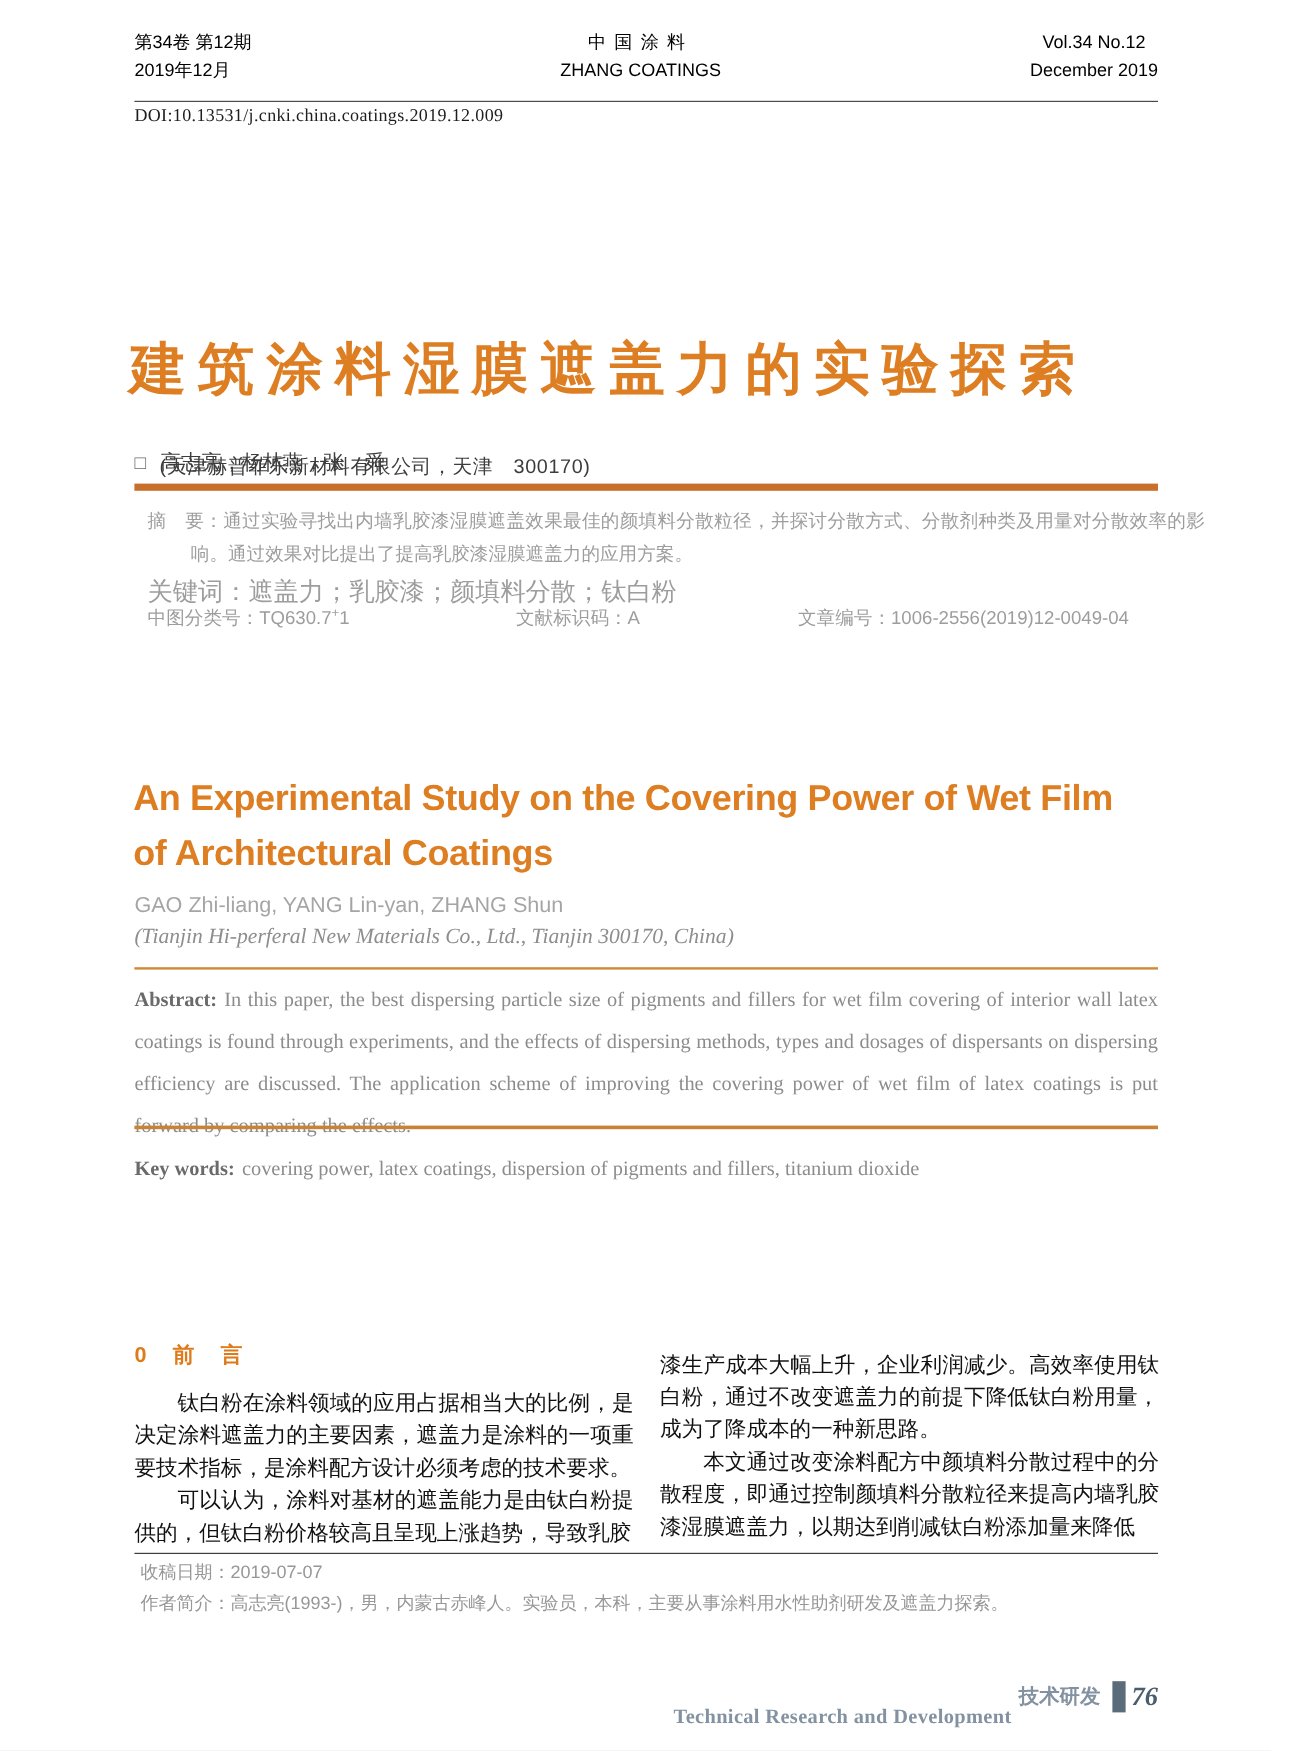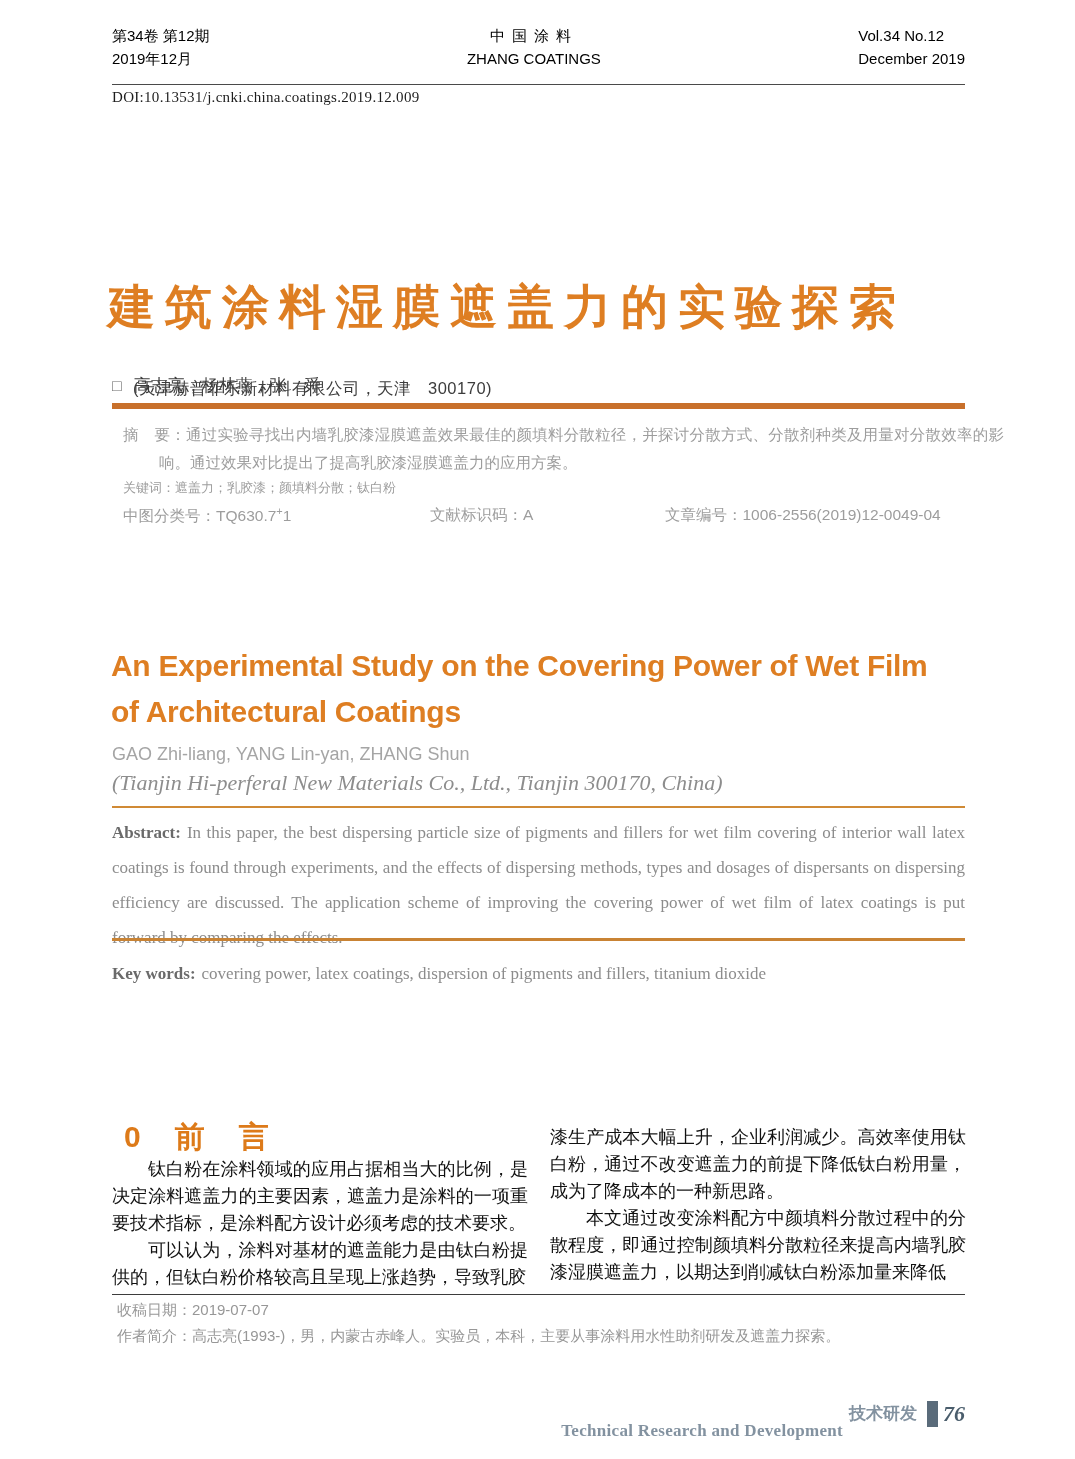--- a/index.html
+++ b/index.html
@@ -13,21 +13,21 @@
   }
   
   .header-row{
     position:absolute;top:24px;left:112px;width:853px;
     display:flex;justify-content:space-between;align-items:flex-start;
     color:#000000;font-size:15px;line-height:23px;
   }
   .header-left{text-align:left;}
   .header-center{text-align:center;}
   .header-center .cn{letter-spacing:7px;}
-  .header-right{text-align:left;}
+  .header-right{text-align:center;}
   .header-rule{position:absolute;top:84px;left:112px;width:853px;border-top:1.5px solid #4a4a4a;}
   .doi{
     position:absolute;top:89px;left:112px;
     font-family:"Liberation Serif", serif;font-size:15px;color:#1d1d1d;letter-spacing:0.3px;
   }
   
   .cn-title{
     position:absolute;top:276px;left:108px;width:900px;
     color:#de7e22;font-size:47px;font-weight:bold;letter-spacing:10px;
     font-family:"Liberation Sans", sans-serif;
@@ -43,55 +43,55 @@
   }
   .bar-thick{position:absolute;top:403px;left:112px;width:853px;height:6px;background:#c8702b;}
   
   .abs-cn{
     position:absolute;top:421px;left:123px;width:845px;
     color:#9d9d9d;font-size:15.5px;line-height:27.5px;
     padding-left:36px;text-indent:-36px;text-align:justify;
   }
   .kw-cn{
     position:absolute;top:479px;left:123px;
-    color:#9d9d9d;font-size:13px;
+    color:#9d9d9d;font-size:21px;
   }
   .clc-row{
     position:absolute;top:505px;left:123px;width:845px;height:24px;
     color:#9d9d9d;font-size:15.5px;
   }
   .clc-row .seg1{position:absolute;left:0;}
   .clc-row .seg2{position:absolute;left:307px;}
   .clc-row .seg3{position:absolute;left:542px;}
   .clc-row sup{font-size:11px;}
   
   .en-title{
     position:absolute;top:643px;left:111px;width:870px;
     color:#de7e22;font-size:30px;font-weight:bold;line-height:46px;letter-spacing:-0.3px;
     font-family:"Liberation Sans", sans-serif;
   }
   .en-authors{position:absolute;top:744px;left:112px;color:#a5a5a5;font-size:18px;}
   .en-affil{
-    position:absolute;top:770px;left:112px;color:#8d8d8d;font-size:22px;
+    position:absolute;top:770px;left:112px;color:#8d8d8d;font-size:18px;
     font-family:"Liberation Serif", serif;font-style:italic;
   }
   .rule-orange-1{position:absolute;top:806px;left:112px;width:853px;height:2px;background:#d08a35;}
   .en-abs{
     position:absolute;top:815px;left:112px;width:853px;
     font-family:"Liberation Serif", serif;font-size:17px;line-height:35px;
     color:#8c8c8c;text-align:justify;
   }
   .en-abs p{margin:0;}
   .en-abs .lbl{font-weight:bold;color:#6a6a6a;margin-right:6px;}
   .en-abs .kwline{text-align:left;margin-top:1px;}
   .rule-orange-2{position:absolute;top:938px;left:112px;width:853px;height:3px;background:#c98334;}
   
   .sec-heading{
-    position:absolute;top:1117px;left:124px;
-    color:#dd7a19;font-size:30px;font-weight:bold;letter-spacing:2px;
+    position:absolute;top:1117px;left:112px;
+    color:#dd7a19;font-size:18px;font-weight:bold;letter-spacing:2px;
   }
   .body-col{
     position:absolute;width:416px;
     font-family:"Liberation Serif", serif;
     color:#111;font-size:18px;line-height:27px;text-align:justify;
   }
   .body-col p{margin:0;}
   .body-col p.ind{text-indent:2em;}
   .col-left{top:1156px;left:112px;}
   .col-right{top:1124px;left:550px;}

